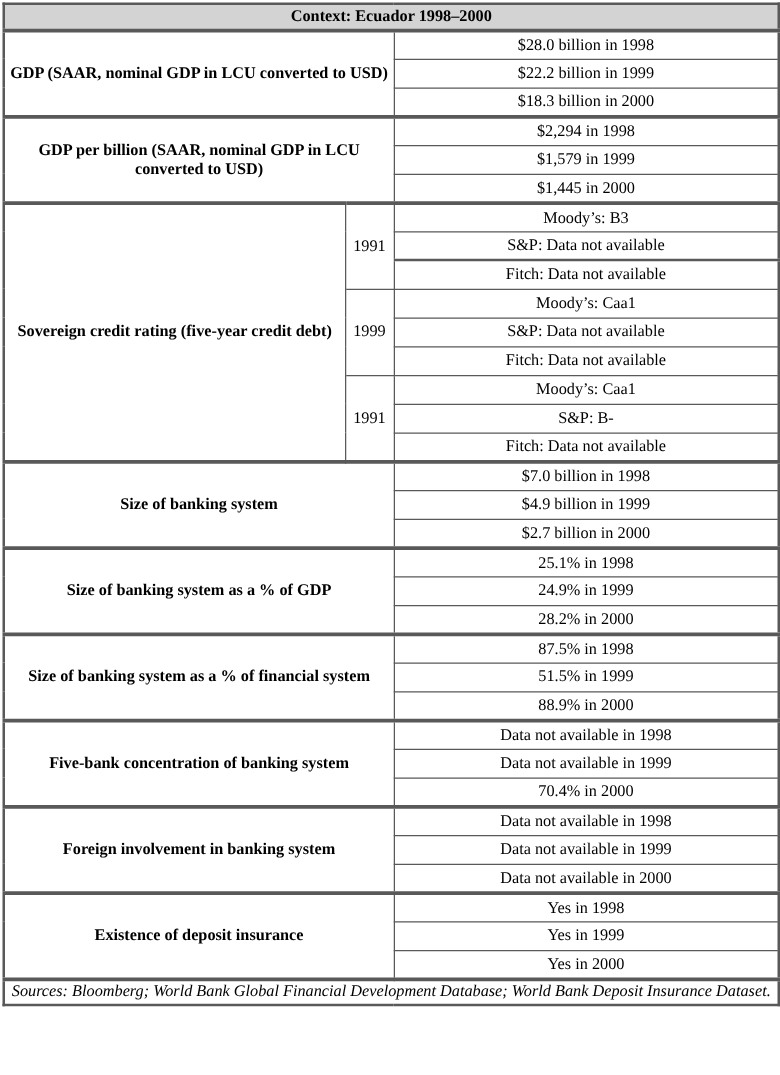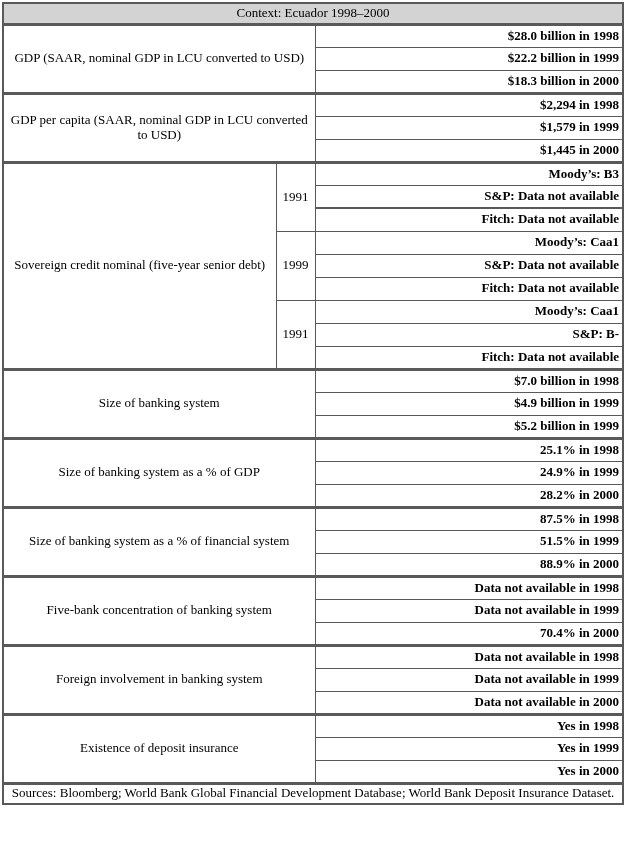--- a/index.html
+++ b/index.html
@@ -21,29 +21,30 @@
     font-size: 13px;
     line-height: 1.15;
     text-align: center;
     vertical-align: middle;
     padding: 0 3px;
     height: 23px;
     overflow: hidden;
   }
   td.hdr {
     background: #d3d3d3;
-    font-weight: normal;
+    font-weight: bold;
     height: 21px;
   }
-  td.lbl { font-weight: normal; }
+  td.lbl { font-weight: bold; }
   td.yr  { font-weight: normal; }
-  td.val { font-weight: bold; text-align: right; }
+  td.val { font-weight: normal; }
   td.thick-top { border-top: 3px solid #595959; }
   td.thick2-top { border-top: 2.5px solid #595959; }
   td.src {
+    font-style: italic;
     height: 21px;
   }
 </style>
 </head>
 <body>
 
 <table class="ctx">
   <colgroup>
     <col style="width:273px">
     <col style="width:39px">
@@ -60,32 +61,32 @@
       <td class="val thick-top">$28.0 billion in 1998</td>
     </tr>
     <tr>
       <td class="val">$22.2 billion in 1999</td>
     </tr>
     <tr>
       <td class="val">$18.3 billion in 2000</td>
     </tr>
 
     <tr>
-      <td colspan="2" rowspan="3" class="lbl thick-top">GDP per capita (SAAR, nominal GDP in LCU converted to USD)</td>
+      <td colspan="2" rowspan="3" class="lbl thick-top">GDP per billion (SAAR, nominal GDP in LCU converted to USD)</td>
       <td class="val thick-top">$2,294 in 1998</td>
     </tr>
     <tr>
       <td class="val">$1,579 in 1999</td>
     </tr>
     <tr>
       <td class="val">$1,445 in 2000</td>
     </tr>
 
     <tr>
-      <td rowspan="9" class="lbl thick-top">Sovereign credit nominal (five-year senior debt)</td>
+      <td rowspan="9" class="lbl thick-top">Sovereign credit rating (five-year credit debt)</td>
       <td rowspan="3" class="yr thick-top">1991</td>
       <td class="val thick-top">Moody’s: B3</td>
     </tr>
     <tr>
       <td class="val">S&amp;P: Data not available</td>
     </tr>
     <tr>
       <td class="val thick2-top">Fitch: Data not available</td>
     </tr>
     <tr>
@@ -110,21 +111,21 @@
     </tr>
 
     <tr>
       <td colspan="2" rowspan="3" class="lbl thick-top">Size of banking system</td>
       <td class="val thick-top">$7.0 billion in 1998</td>
     </tr>
     <tr>
       <td class="val">$4.9 billion in 1999</td>
     </tr>
     <tr>
-      <td class="val">$5.2 billion in 1999</td>
+      <td class="val">$2.7 billion in 2000</td>
     </tr>
 
     <tr>
       <td colspan="2" rowspan="3" class="lbl thick-top">Size of banking system as a % of GDP</td>
       <td class="val thick-top">25.1% in 1998</td>
     </tr>
     <tr>
       <td class="val">24.9% in 1999</td>
     </tr>
     <tr>

